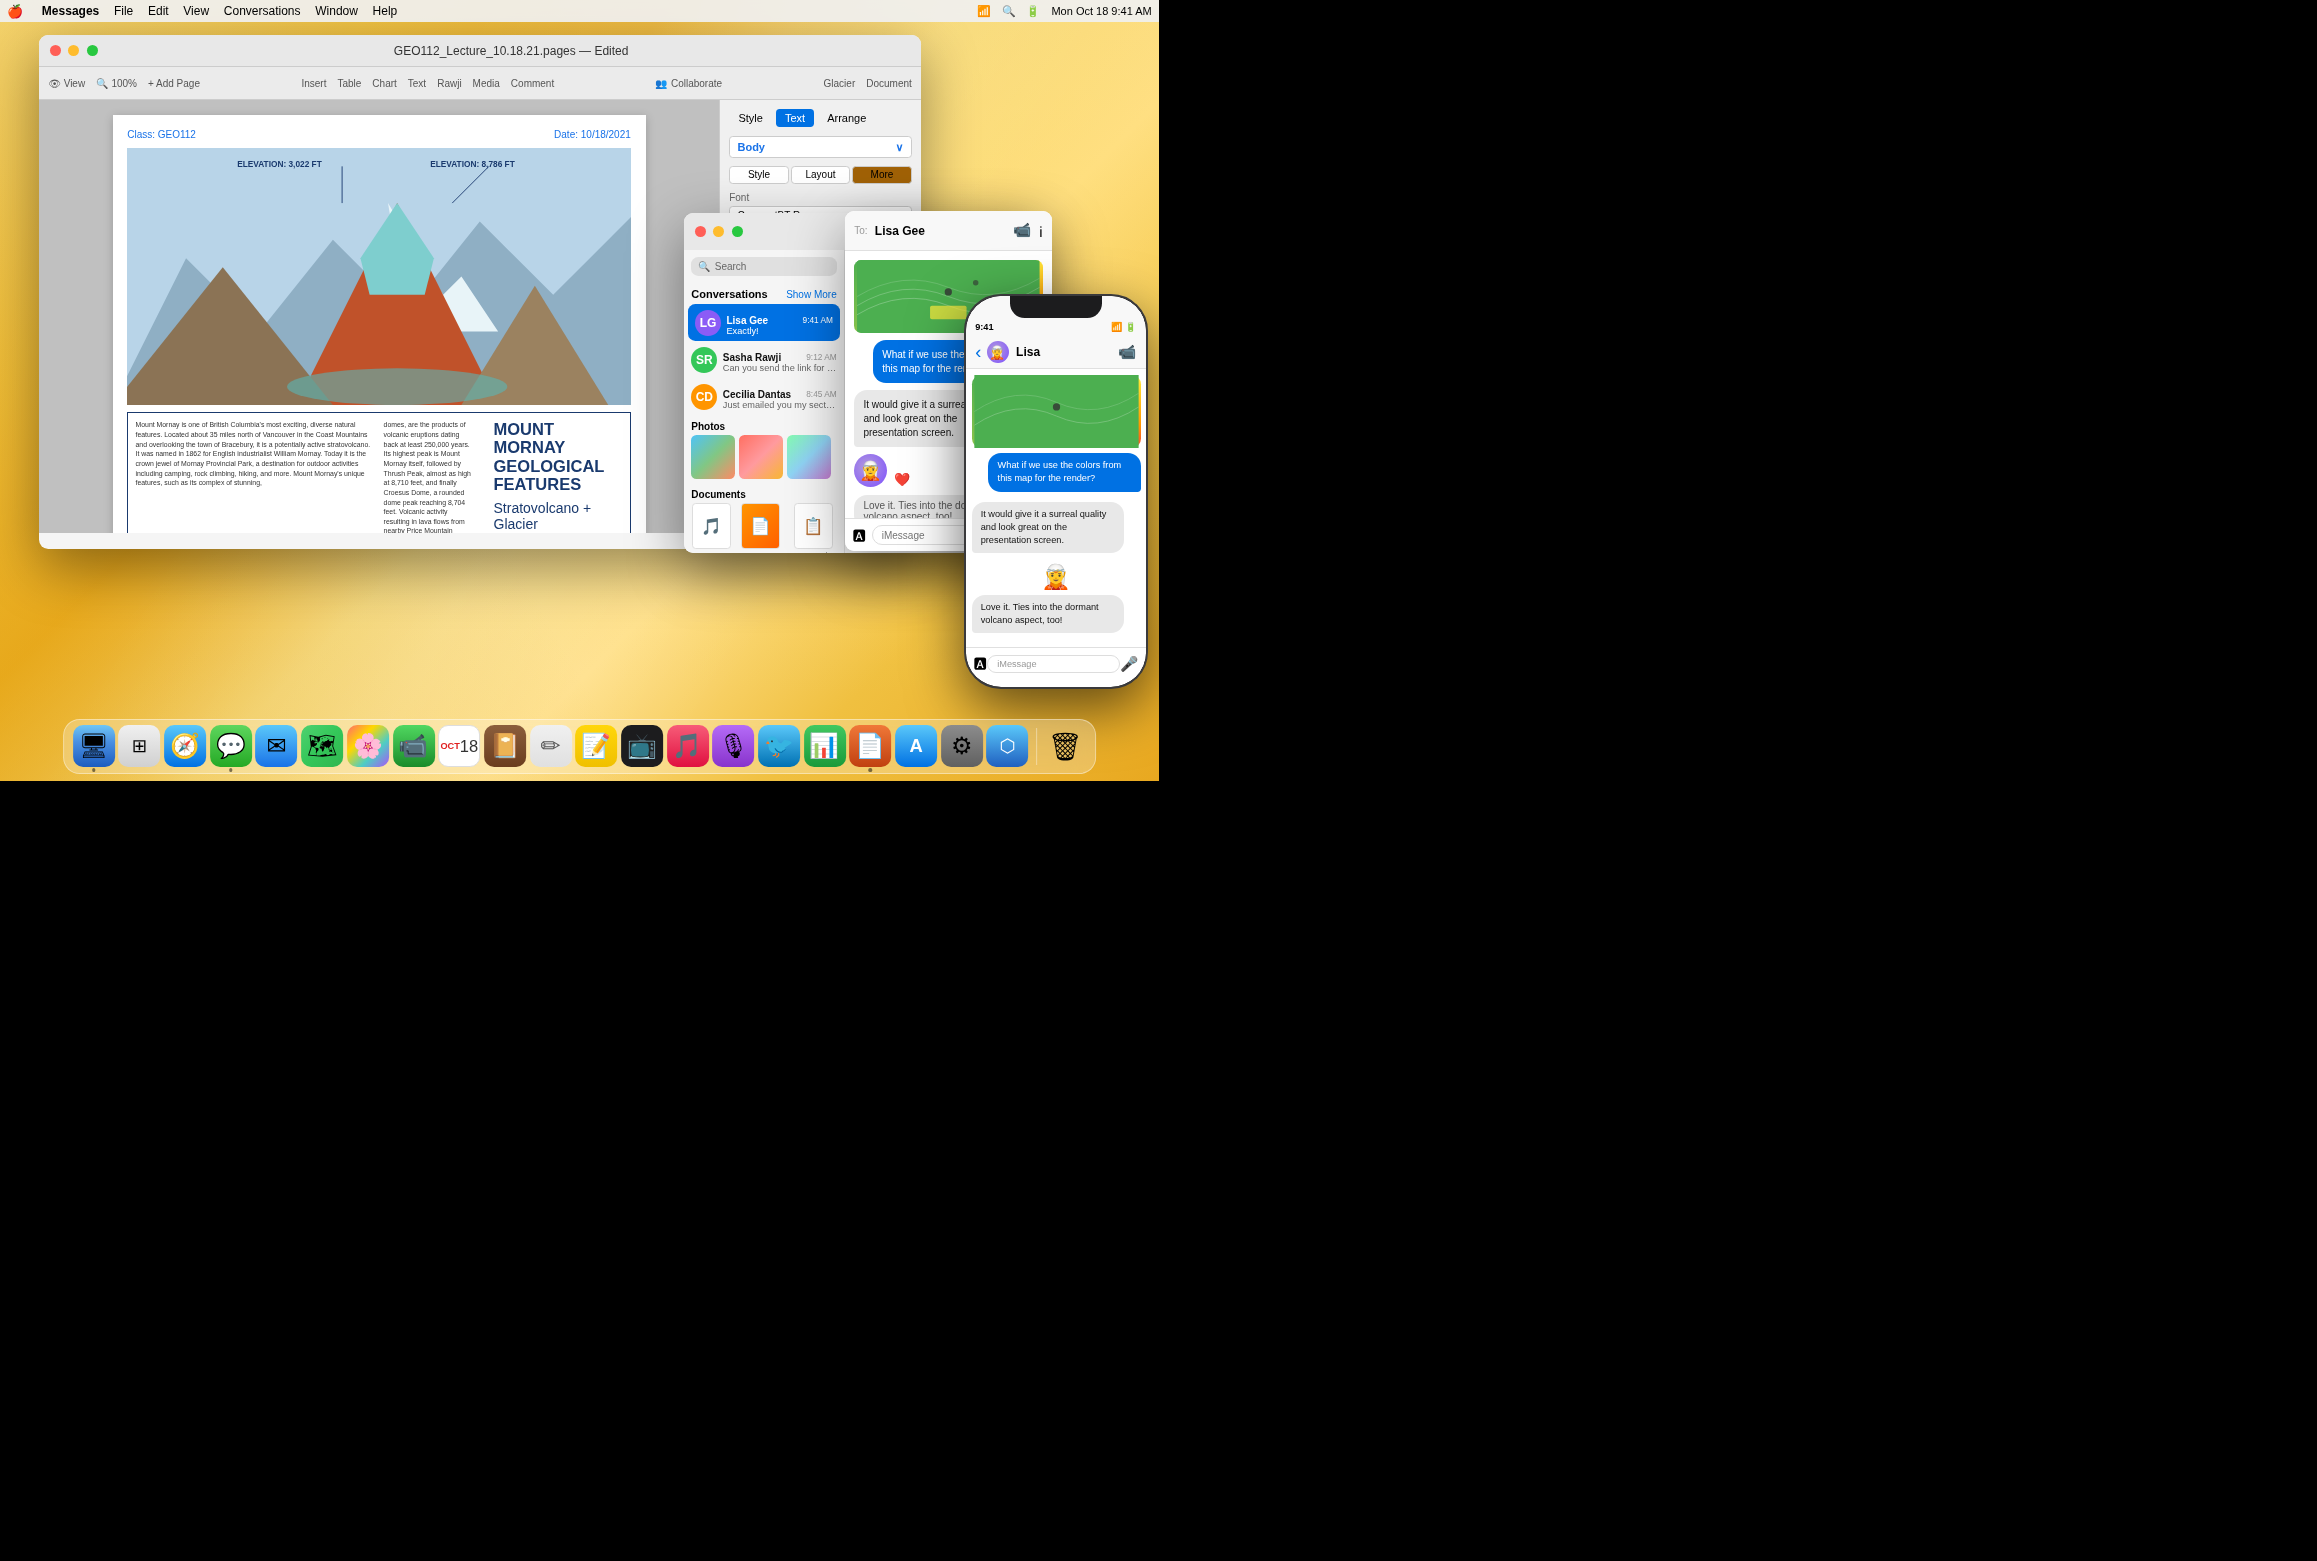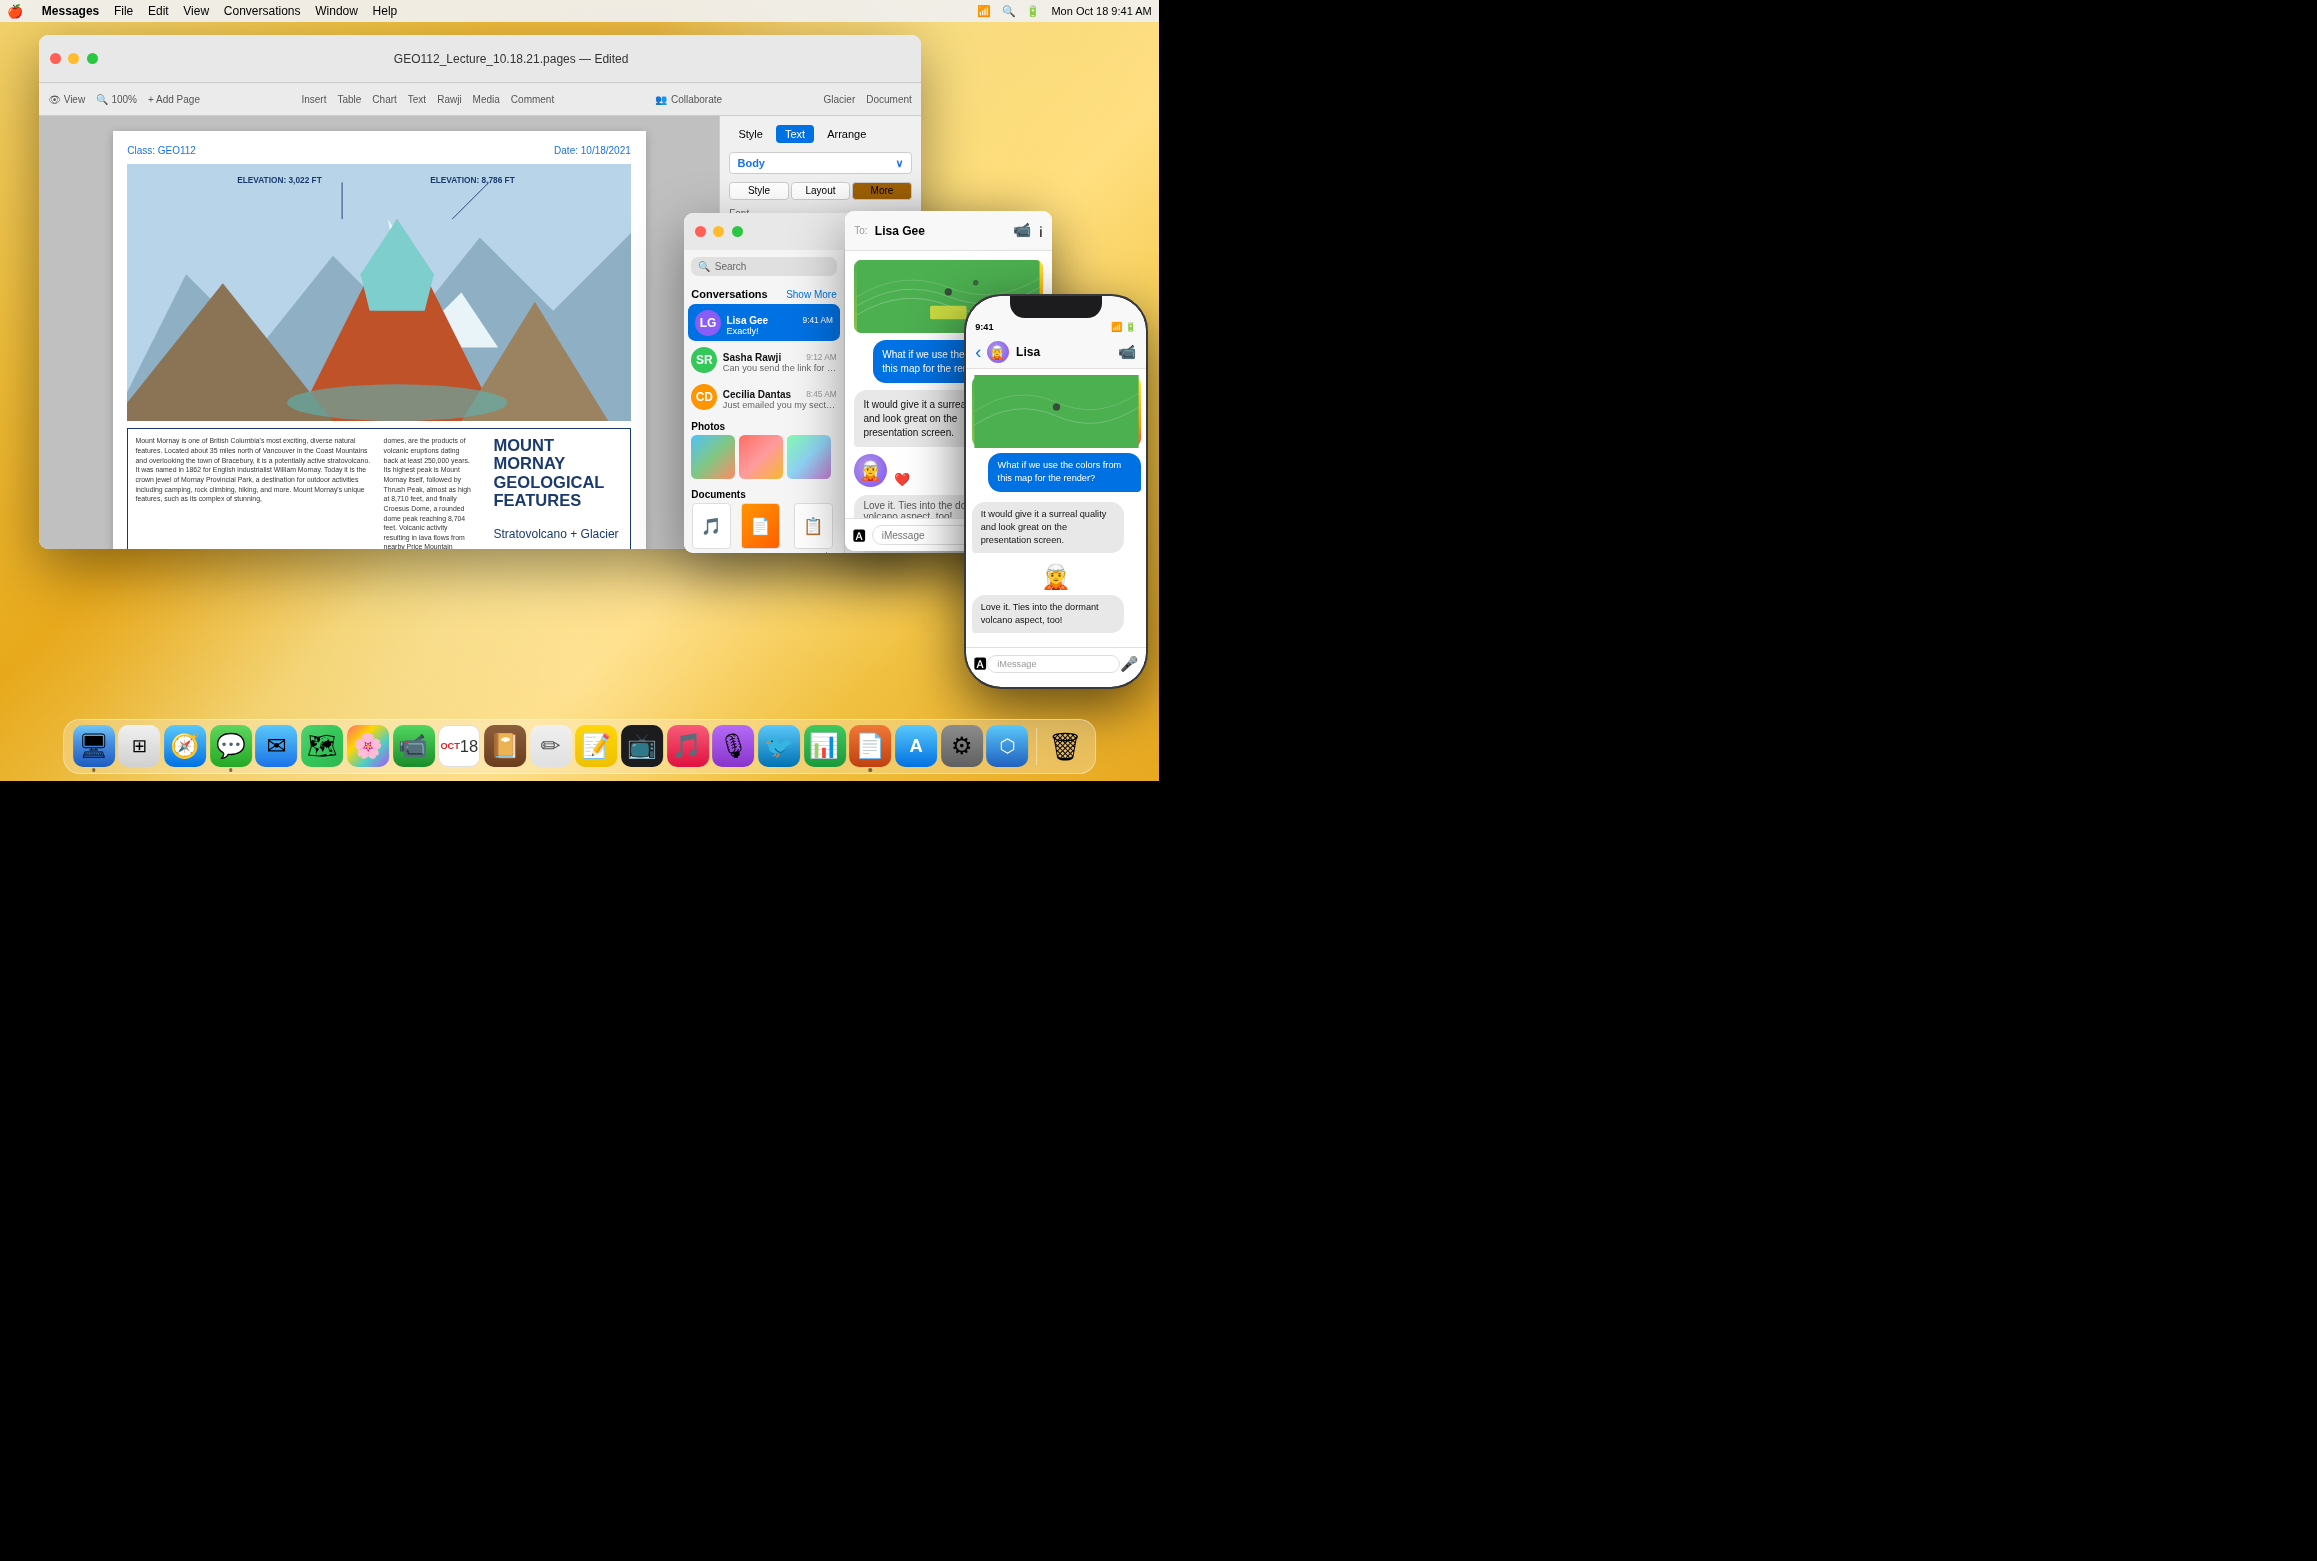--- a/index.html
+++ b/index.html
@@ -143,21 +143,21 @@
       left: 39px;
       width: 882px;
       height: 514px;
       background: #f5f5f5;
       border-radius: 9.2px;
       box-shadow: 0 18.4px 55px rgba(0,0,0,0.4);
       overflow: hidden;
       z-index: 100;
     }
     .pages-titlebar {
-      height: 48px;
+      height: 32px;
       background: #e8e8e8;
       display: flex;
       align-items: center;
       padding: 0 11px;
       border-bottom: 0.9px solid #ccc;
     }
     .traffic-lights {
       display: flex;
       gap: 7.3px;
       margin-right: 14.7px;
@@ -245,23 +245,23 @@
     .pages-text-right {
       flex: 1;
     }
     .pages-text-right-title {
       font-size: 16.5px;
       font-weight: 900;
       color: #1a3a6e;
       line-height: 1.1;
     }
     .pages-text-right-sub {
-      font-size: 12px;
+      font-size: 14px;
       color: #1a3a6e;
-      margin-top: 18px;
+      margin-top: 7px;
     }
 
     
     .pages-inspector {
       width: 202px;
       background: #f0f0f0;
       border-left: 0.9px solid #ccc;
       padding: 9.2px;
     }
     .inspector-tabs {

